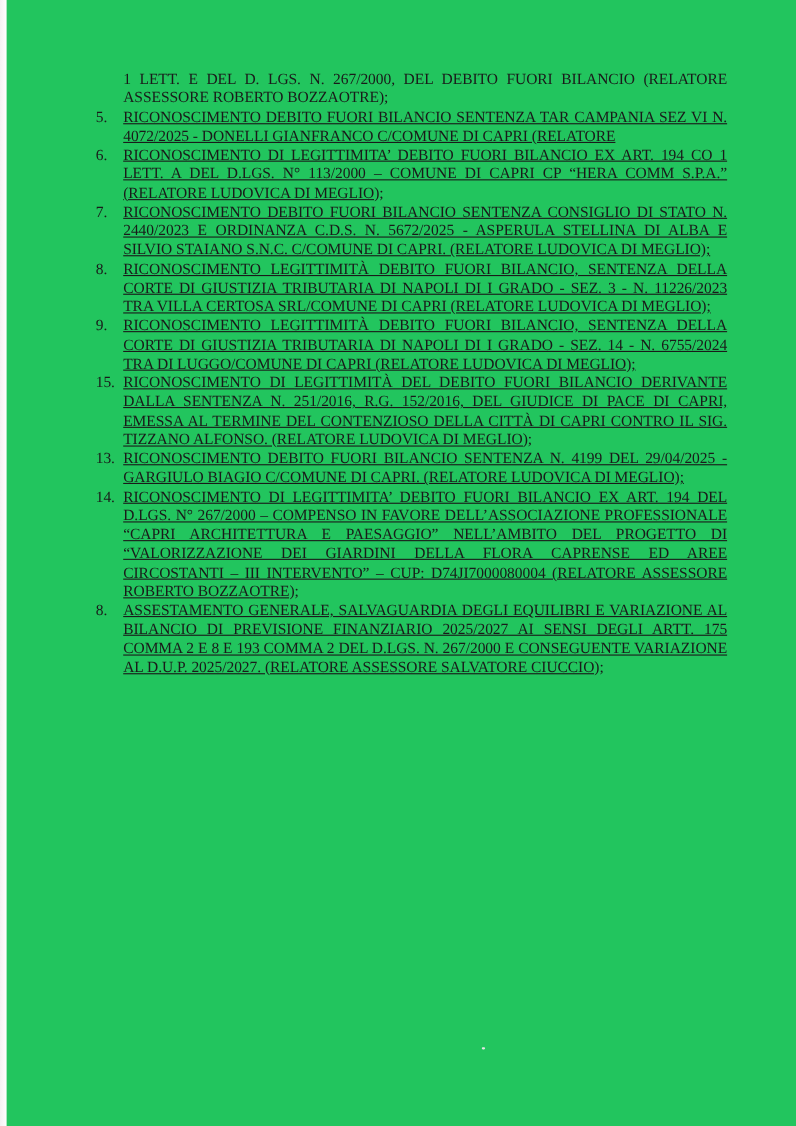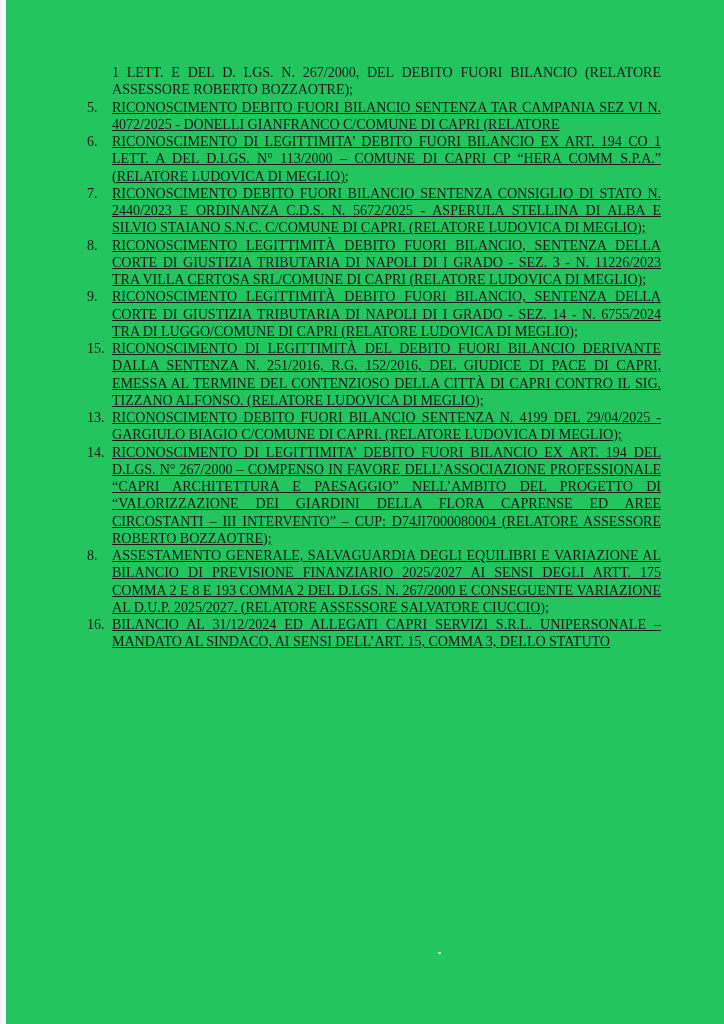--- a/index.html
+++ b/index.html
@@ -92,21 +92,17 @@
         <span class="txt">RICONOSCIMENTO DEBITO FUORI BILANCIO SENTENZA N. 4199 DEL 29/04/2025 - GARGIULO BIAGIO C/COMUNE DI CAPRI. (RELATORE LUDOVICA DI MEGLIO);</span>
       </li>
       <li>
         <span class="num">14.</span>
         <span class="txt">RICONOSCIMENTO DI LEGITTIMITA’ DEBITO FUORI BILANCIO EX ART. 194 DEL D.LGS. N° 267/2000 – COMPENSO IN FAVORE DELL’ASSOCIAZIONE PROFESSIONALE “CAPRI ARCHITETTURA E PAESAGGIO” NELL’AMBITO DEL PROGETTO DI “VALORIZZAZIONE DEI GIARDINI DELLA FLORA CAPRENSE ED AREE CIRCOSTANTI – III INTERVENTO” – CUP: D74JI7000080004 (RELATORE ASSESSORE ROBERTO BOZZAOTRE);</span>
       </li>
       <li>
         <span class="num">8.</span>
         <span class="txt">ASSESTAMENTO GENERALE, SALVAGUARDIA DEGLI EQUILIBRI E VARIAZIONE AL BILANCIO DI PREVISIONE FINANZIARIO 2025/2027 AI SENSI DEGLI ARTT. 175 COMMA 2 E 8 E 193 COMMA 2 DEL D.LGS. N. 267/2000 E CONSEGUENTE VARIAZIONE AL D.U.P. 2025/2027. (RELATORE ASSESSORE SALVATORE CIUCCIO);</span>
       </li>
-      <li>
-        <span class="num">16.</span>
-        <span class="txt">BILANCIO AL 31/12/2024 ED ALLEGATI CAPRI SERVIZI S.R.L. UNIPERSONALE – MANDATO AL SINDACO, AI SENSI DELL’ART. 15, COMMA 3, DELLO STATUTO</span>
-      </li>
     </ol>
   </div>
 
   <div class="speck"></div>
 </div>
 
 </body></html>

